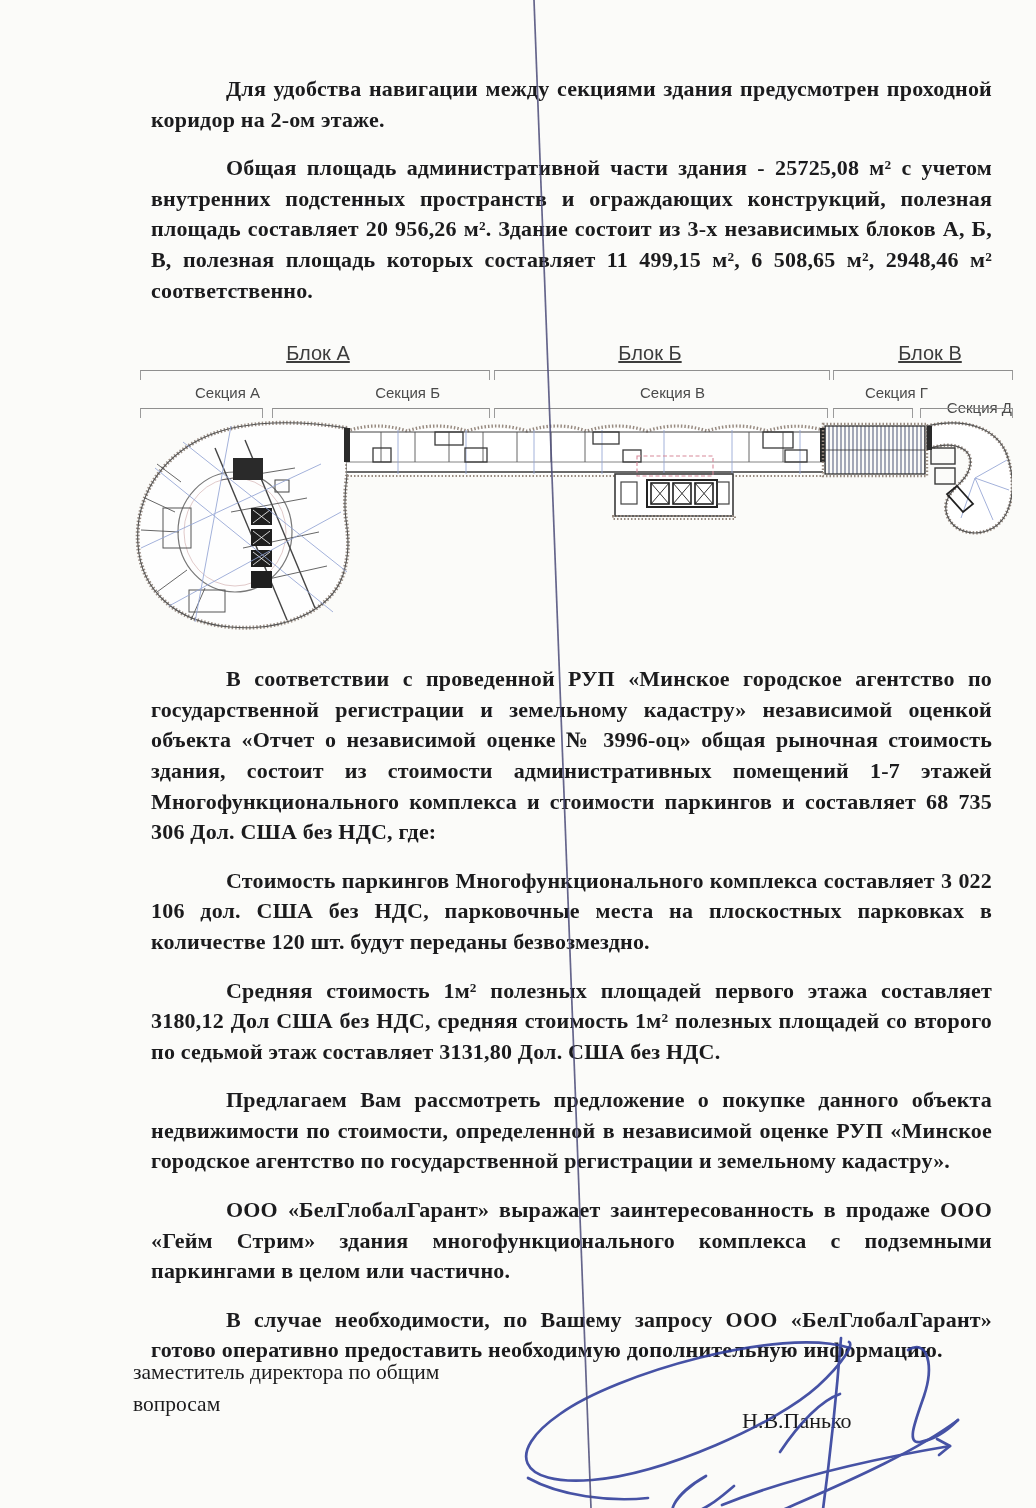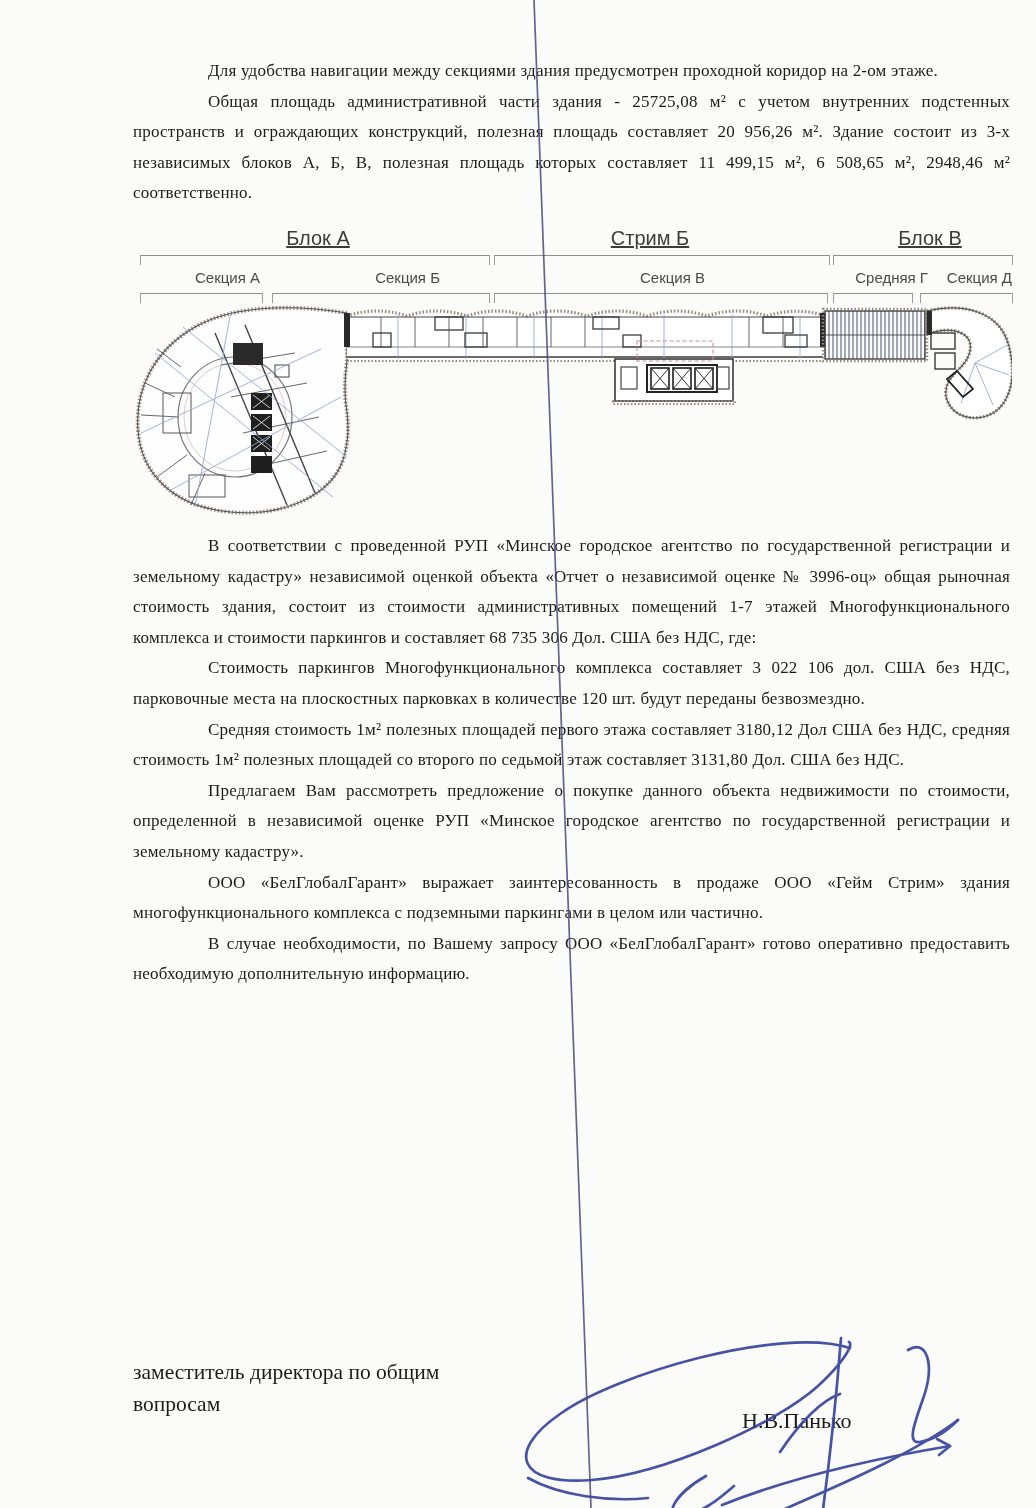--- a/index.html
+++ b/index.html
@@ -8,26 +8,27 @@
     width:1036px;height:1508px;
     background:#fbfbf9;
     font-family:"Liberation Serif", serif;
     color:#1b1b1d;
     overflow:hidden;
   }
   .textblock{padding:0 26px 0 133px;}
   .tb1{padding-top:56px;}
   .tb2{padding-top:10px;}
   .textblock p{
-    margin:0;
-    font-size:17px;
+    margin:18px;
+    font-size:22px;
     line-height:30.6px;
     text-indent:75px;
     text-align:justify;
     letter-spacing:0.2px;
+    font-weight:bold;
   }
   .diagram{
     position:relative;
     height:312px;
     font-family:"Liberation Sans", sans-serif;
     color:#3c3c3c;
   }
   .blk-label{position:absolute;width:140px;text-align:center;font-size:20px;text-decoration:underline;}
   .sec-label{position:absolute;width:110px;text-align:right;font-size:15px;color:#4a4a4a;}
   .bracket{
@@ -52,32 +53,32 @@
 
 <div class="page">
 
   <div class="textblock tb1">
     <p>Для удобства навигации между секциями здания предусмотрен проходной коридор на 2-ом этаже.</p>
     <p>Общая площадь административной части здания - 25725,08 м² с учетом внутренних подстенных пространств и ограждающих конструкций, полезная площадь составляет 20 956,26 м². Здание состоит из 3-х независимых блоков А, Б, В, полезная площадь которых составляет 11 499,15 м², 6 508,65 м², 2948,46 м² соответственно.</p>
   </div>
 
   <div class="diagram">
     <div class="blk-label" style="left:248px;top:18px">Блок А</div>
-    <div class="blk-label" style="left:580px;top:18px">Стрим Б</div>
+    <div class="blk-label" style="left:580px;top:18px">Блок Б</div>
     <div class="blk-label" style="left:860px;top:18px">Блок В</div>
 
     <div class="bracket" style="left:140px;top:46px;width:348px"></div>
     <div class="bracket" style="left:494px;top:46px;width:334px"></div>
     <div class="bracket" style="left:833px;top:46px;width:178px"></div>
 
     <div class="sec-label" style="left:150px;top:60px">Секция А</div>
     <div class="sec-label" style="left:330px;top:60px">Секция Б</div>
     <div class="sec-label" style="left:595px;top:60px">Секция В</div>
-    <div class="sec-label" style="left:818px;top:60px">Средняя Г</div>
-    <div class="sec-label" style="left:902px;top:60px">Секция Д</div>
+    <div class="sec-label" style="left:818px;top:60px">Секция Г</div>
+    <div class="sec-label" style="left:902px;top:75px">Секция Д</div>
 
     <div class="bracket" style="left:140px;top:84px;width:121px"></div>
     <div class="bracket" style="left:272px;top:84px;width:216px"></div>
     <div class="bracket" style="left:494px;top:84px;width:332px"></div>
     <div class="bracket" style="left:833px;top:84px;width:78px"></div>
     <div class="bracket" style="left:920px;top:84px;width:91px"></div>
 
     <div class="planwrap">
       <svg width="877" height="212" viewBox="0 0 877 212">
         <defs>

